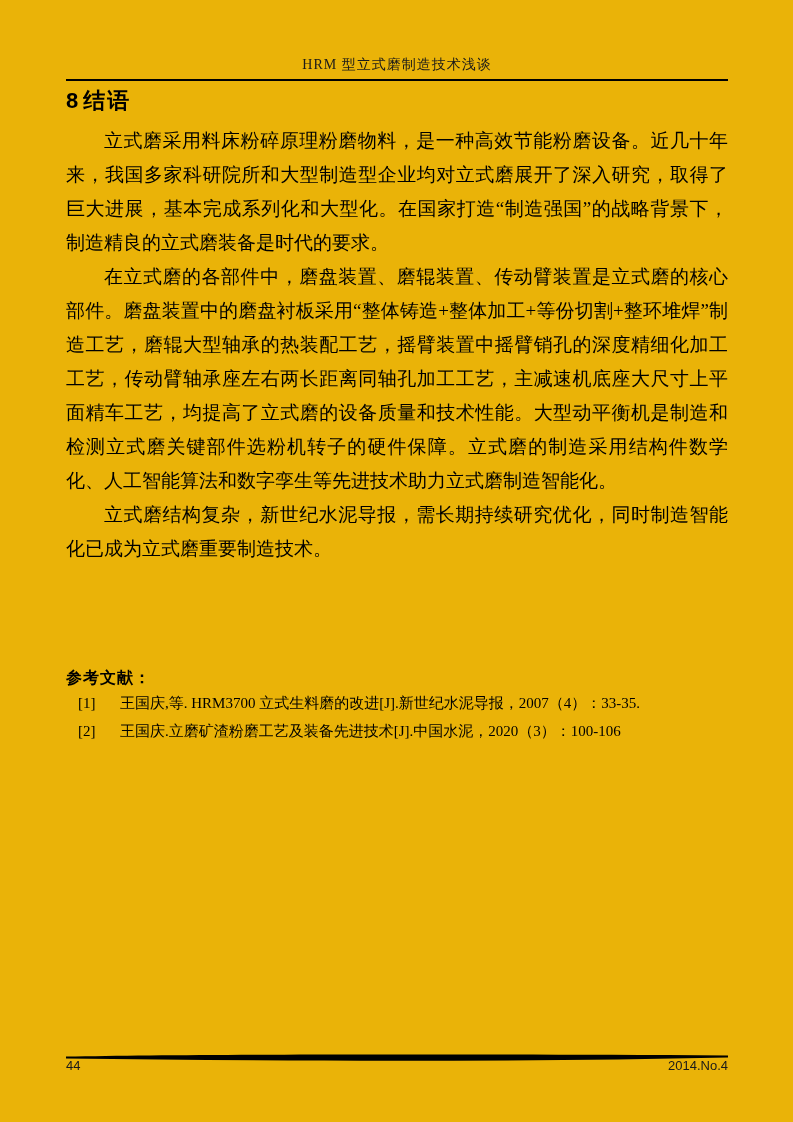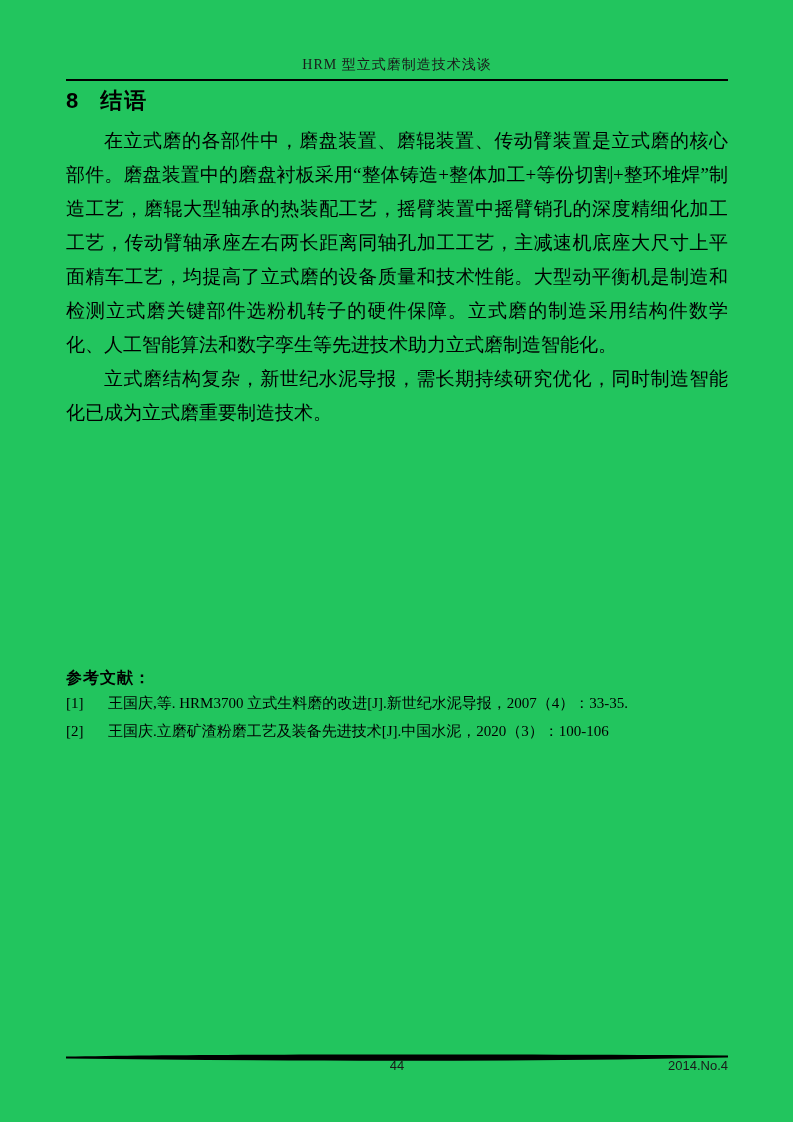--- a/index.html
+++ b/index.html
@@ -7,21 +7,21 @@
   body {
     width: 793px; height: 1122px;
     font-family: "Liberation Serif", "DejaVu Serif", serif;
     color: #000;
     position: relative;
     overflow: hidden;
   }
   .page {
     position: absolute; left: 0; top: 0;
     width: 793px; height: 1122px;
-    background: #22c55e;
+    background: #eab308;
   }
   
   .running-head {
     position: absolute;
     left: 66px; top: 56px;
     width: 662px;
     text-align: center;
     font-size: 14px;
     letter-spacing: 1px;
     color: #1a1a1a;
@@ -37,21 +37,21 @@
   .section-heading {
     position: absolute;
     left: 66px; top: 86px;
     font-family: "Liberation Sans", "DejaVu Sans", sans-serif;
     font-weight: bold;
     font-size: 22px;
     color: #000;
     letter-spacing: 1px;
   }
   .section-heading .num { display: inline-block; }
-  .section-heading .ttl { display: inline-block; margin-left: 21px; letter-spacing: 2px; }
+  .section-heading .ttl { display: inline-block; margin-left: 4px; letter-spacing: 2px; }
   
   .body-text {
     position: absolute;
     left: 66px; top: 124px;
     width: 662px;
     font-size: 19px;
     line-height: 34px;
     text-align: justify;
     text-justify: inter-character;
     color: #000;
@@ -66,59 +66,61 @@
   }
   .ref-heading {
     font-weight: bold;
     font-size: 16px;
     letter-spacing: 1px;
   }
   .ref-item {
     font-size: 15px;
     line-height: 28px;
     white-space: nowrap;
+    margin-left: 12px;
   }
   .ref-index { display: inline-block; width: 42px; }
   
   .footer-rule {
     position: absolute;
     left: 66px; top: 1049px;
     width: 662px; height: 10px;
   }
   .footer-row {
     position: absolute;
     left: 66px; top: 1058px;
     width: 662px; height: 18px;
     font-size: 13px;
     font-family: "Liberation Sans", "DejaVu Sans", sans-serif;
     color: #1a1a1a;
   }
   .page-number {
     position: absolute;
     left: 0; right: 0;
-    text-align: center;
+    text-align: left;
   }
   .issue-number {
     position: absolute;
     right: 0; top: 0;
   }
 </style>
 </head>
 <body>
 
 <div class="page">
 
   <div class="running-head">HRM 型立式磨制造技术浅谈</div>
   <div class="header-rule"></div>
 
   <h1 class="section-heading">
     <span class="num">8</span><span class="ttl">结语</span>
   </h1>
 
   <div class="body-text">
+    <p>立式磨采用料床粉碎原理粉磨物料，是一种高效节能粉磨设备。近几十年来，我国多家科研院所和大型制造型企业均对立式磨展开了深入研究，取得了巨大进展，基本完成系列化和大型化。在国家打造“制造强国”的战略背景下，制造精良的立式磨装备是时代的要求。</p>
     <p>在立式磨的各部件中，磨盘装置、磨辊装置、传动臂装置是立式磨的核心部件。磨盘装置中的磨盘衬板采用“整体铸造+整体加工+等份切割+整环堆焊”制造工艺，磨辊大型轴承的热装配工艺，摇臂装置中摇臂销孔的深度精细化加工工艺，传动臂轴承座左右两长距离同轴孔加工工艺，主减速机底座大尺寸上平面精车工艺，均提高了立式磨的设备质量和技术性能。大型动平衡机是制造和检测立式磨关键部件选粉机转子的硬件保障。立式磨的制造采用结构件数学化、人工智能算法和数字孪生等先进技术助力立式磨制造智能化。</p>
     <p>立式磨结构复杂，新世纪水泥导报，需长期持续研究优化，同时制造智能化已成为立式磨重要制造技术。</p>
   </div>
 
   <div class="references">
     <div class="ref-heading">参考文献：</div>
     <div class="ref-item">
       <span class="ref-index">[1]</span><span class="ref-text">王国庆,等. HRM3700 立式生料磨的改进[J].新世纪水泥导报，2007（4）：33-35.</span>
     </div>
     <div class="ref-item">

